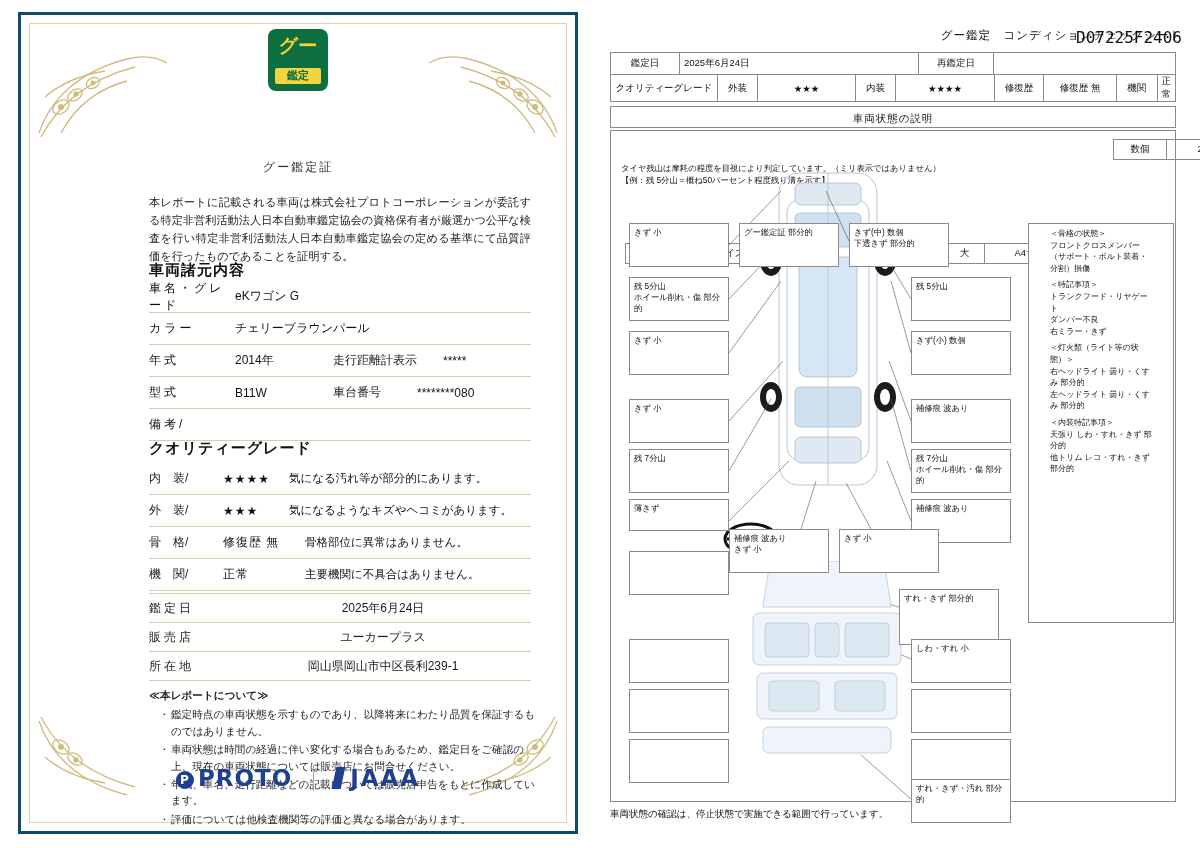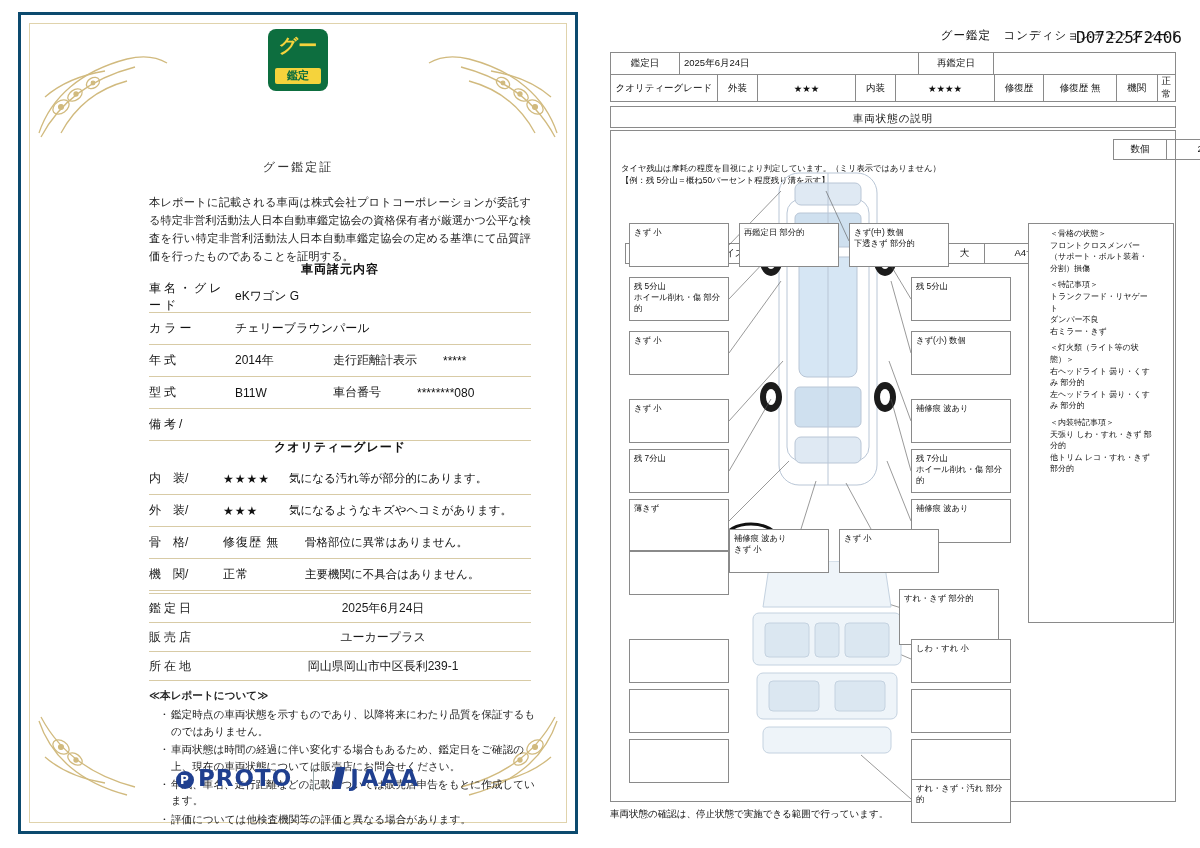--- a/index.html
+++ b/index.html
@@ -58,22 +58,22 @@
   .title-jp{
     position:absolute;left:0;right:0;top:144px;text-align:center;
     font-size:12px;color:#333;letter-spacing:2px;
   }
   .lead{
     position:absolute;left:128px;top:178px;width:382px;
     font-size:11.2px;line-height:1.62;color:#222;text-align:justify;
   }
 
   .sec-title{
-    position:absolute;left:128px;width:382px;text-align:center;
-    font-size:12px;font-weight:bold;color:#111;letter-spacing:1px;
+    position:absolute;left:128px;width:382px;
+    font-size:15px;font-weight:bold;color:#111;letter-spacing:1px;
   }
   .spec{
     position:absolute;left:128px;width:382px;
   }
   .row{
     display:flex;align-items:center;height:31px;
     border-bottom:1px solid #d8cba6;font-size:12px;
   }
   .row .lb{width:86px;color:#111;letter-spacing:3px;font-size:12px;}
   .row .vl{flex:1;color:#111;}
@@ -442,39 +442,39 @@
           <rect x="76" y="62" width="24" height="34" rx="4" fill="#dbe7f1"></rect>
           <rect x="106" y="62" width="44" height="34" rx="4" fill="#dbe7f1"></rect>
           <rect x="18" y="112" width="140" height="46" rx="6"></rect>
           <rect x="30" y="120" width="50" height="30" rx="4" fill="#dbe7f1"></rect>
           <rect x="96" y="120" width="50" height="30" rx="4" fill="#dbe7f1"></rect>
           <rect x="24" y="166" width="128" height="26" rx="6"></rect>
         </g>
       </svg>
 
       <div class="cellbox" style="left:18px;top:92px;width:100px;height:44px;">きず 小</div>
-      <div class="cellbox" style="left:128px;top:92px;width:100px;height:44px;">再鑑定日 部分的</div>
+      <div class="cellbox" style="left:128px;top:92px;width:100px;height:44px;">グー鑑定証 部分的</div>
       <div class="cellbox" style="left:238px;top:92px;width:100px;height:44px;white-space:pre-line;">きず(中) 数個
 下透きず 部分的</div>
 
       <div class="cellbox" style="left:18px;top:146px;width:100px;height:44px;white-space:pre-line;">残 5分山
 ホイール削れ・傷 部分的</div>
       <div class="cellbox" style="left:300px;top:146px;width:100px;height:44px;">残 5分山</div>
 
       <div class="cellbox" style="left:18px;top:200px;width:100px;height:44px;">きず 小</div>
       <div class="cellbox" style="left:300px;top:200px;width:100px;height:44px;">きず(小) 数個</div>
 
       <div class="cellbox" style="left:18px;top:268px;width:100px;height:44px;">きず 小</div>
       <div class="cellbox" style="left:300px;top:268px;width:100px;height:44px;">補修痕 波あり</div>
 
       <div class="cellbox" style="left:18px;top:318px;width:100px;height:44px;">残 7分山</div>
       <div class="cellbox" style="left:300px;top:318px;width:100px;height:44px;white-space:pre-line;">残 7分山
 ホイール削れ・傷 部分的</div>
 
-      <div class="cellbox" style="left:18px;top:368px;width:100px;height:52px;">薄きず</div>
+      <div class="cellbox" style="left:18px;top:368px;width:100px;height:32px;">薄きず</div>
       <div class="cellbox" style="left:300px;top:368px;width:100px;height:44px;">補修痕 波あり</div>
 
       <div class="cellbox" style="left:118px;top:398px;width:100px;height:44px;white-space:pre-line;">補修痕 波あり
 きず 小</div>
       <div class="cellbox" style="left:228px;top:398px;width:100px;height:44px;">きず 小</div>
       <div class="cellbox" style="left:18px;top:420px;width:100px;height:44px;"></div>
 
       <div class="cellbox" style="left:288px;top:458px;width:100px;height:56px;">すれ・きず 部分的</div>
       <div class="cellbox" style="left:300px;top:508px;width:100px;height:44px;">しわ・すれ 小</div>
       <div class="cellbox" style="left:18px;top:508px;width:100px;height:44px;"></div>

